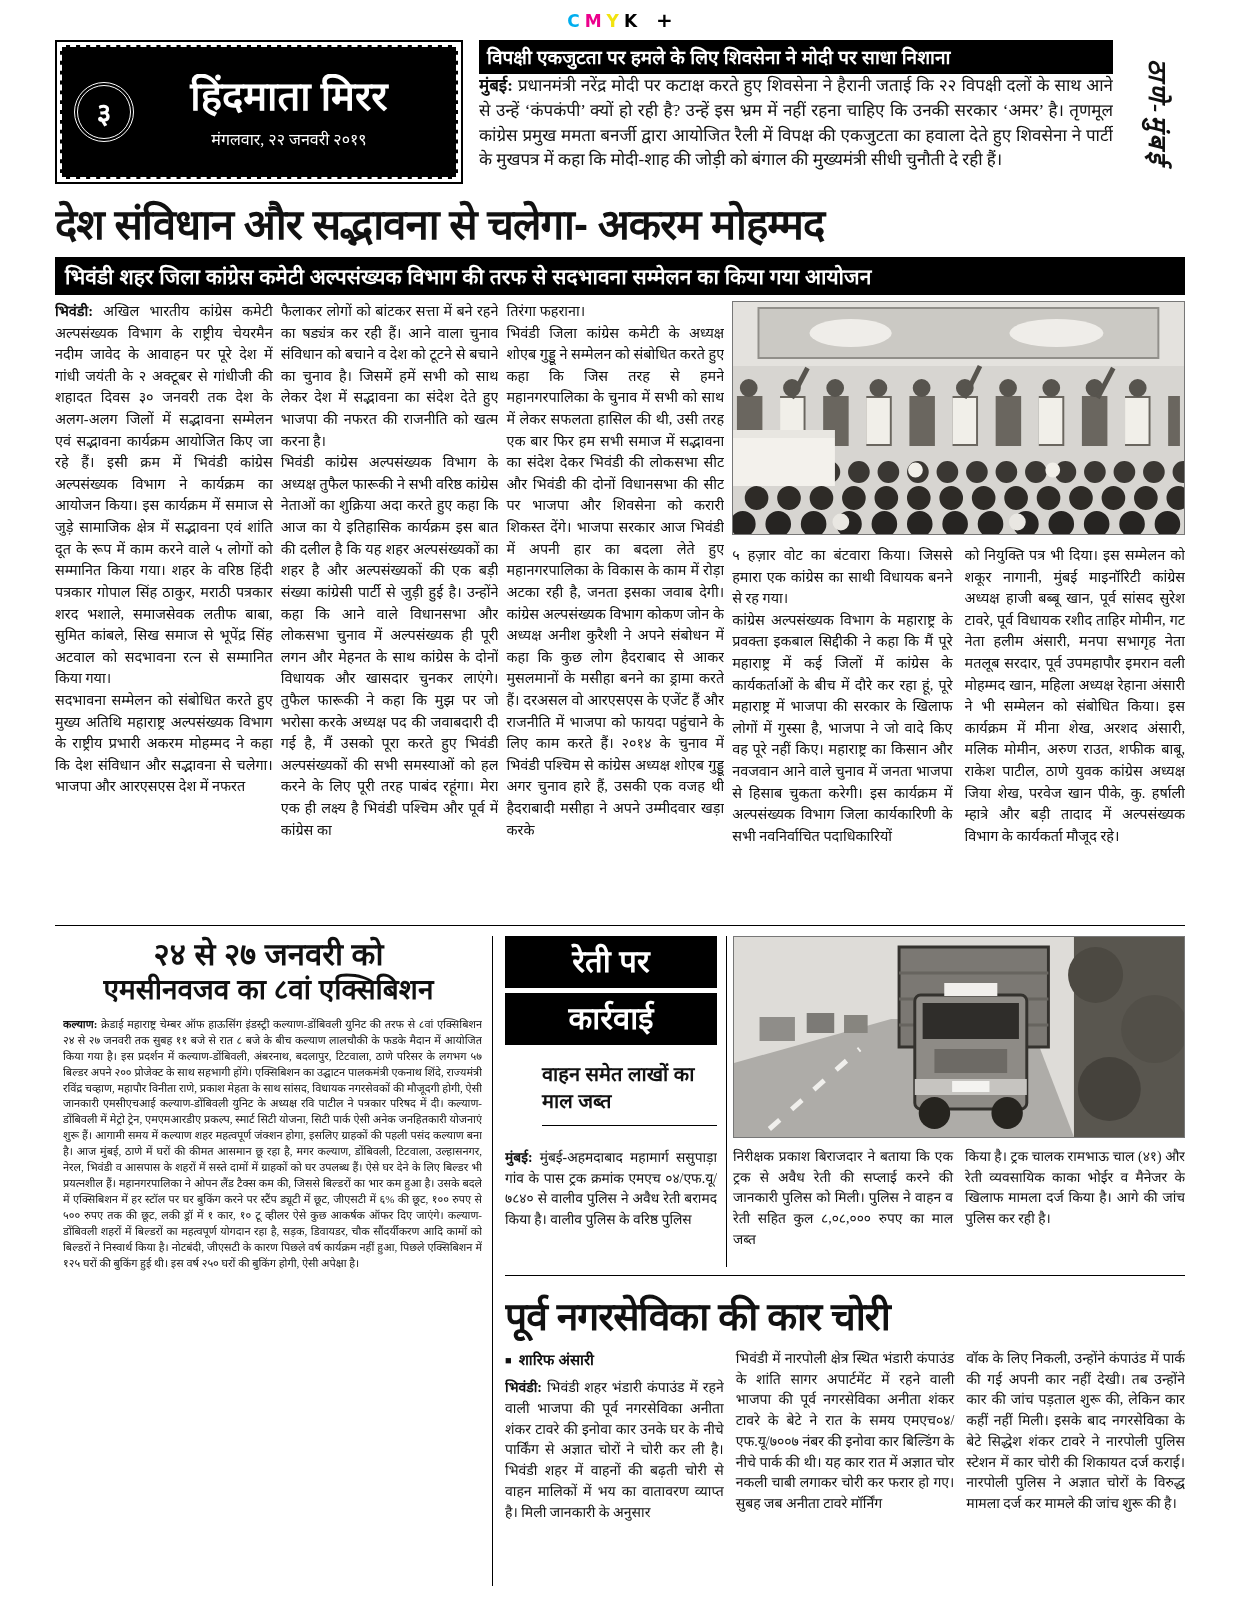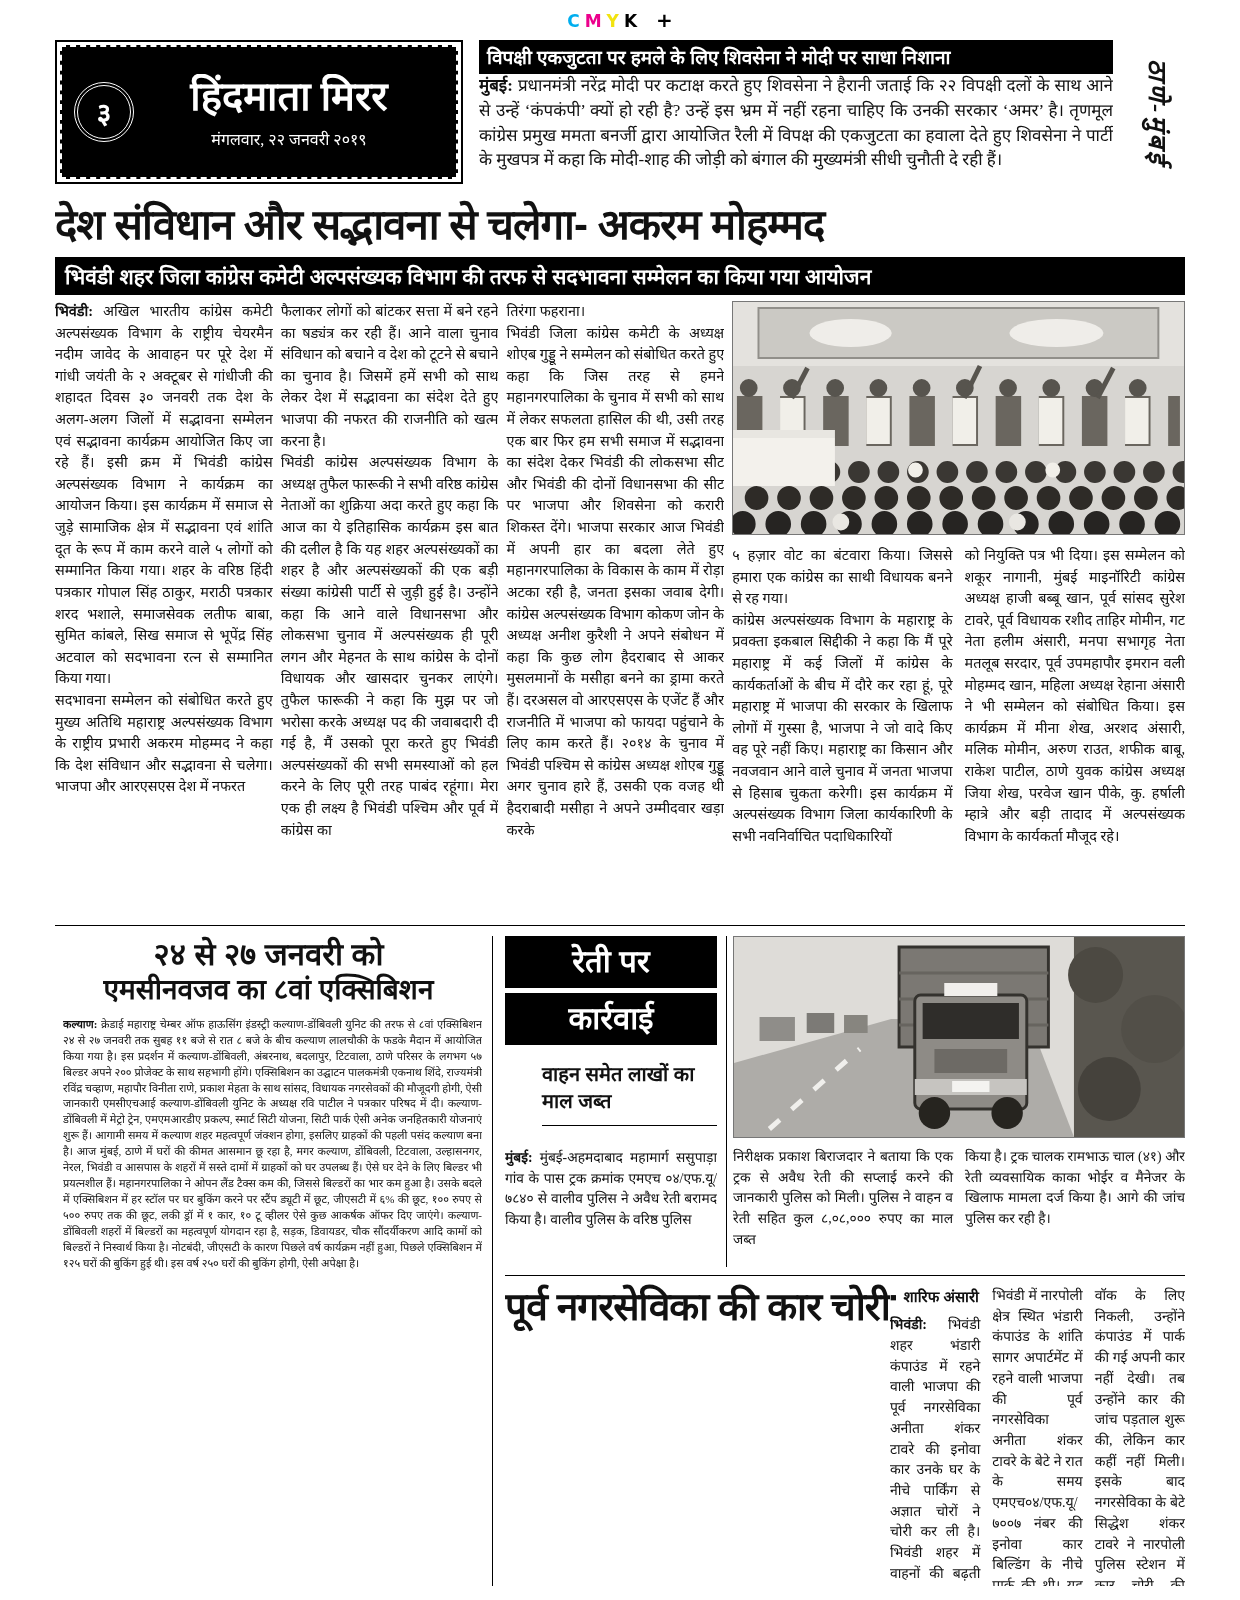--- a/index.html
+++ b/index.html
@@ -58,21 +58,21 @@
         padding:3px 0 7px;font-family:"Liberation Sans",sans-serif;}
   .sand-bar-2{margin-top:5px;}
   .sand-sub{font-size:20px;font-weight:900;margin-top:10px;padding:6px 0 10px;border-bottom:1px solid #000;
         line-height:1.35;font-family:"Liberation Sans",sans-serif;margin-left:37px;}
   .sand-body{font-size:13.8px;line-height:1.5;text-align:justify;margin-top:22px;overflow:hidden;max-height:150px;}
   .sand-right{flex:1;min-width:0;}
   .photo2{height:200px;}
   .sand-cols{display:flex;gap:12px;margin-top:9px;height:120px;overflow:hidden;}
   .sand-col{flex:1;min-width:0;font-size:13.8px;line-height:1.5;text-align:justify;}
 
-  .car-block{margin-top:8px;border-top:1px solid #000;padding-top:2px;flex:1;display:flex;flex-direction:row;min-height:0;}
+  .car-block{margin-top:8px;border-top:1px solid #000;padding-top:12px;flex:1;display:flex;flex-direction:column;min-height:0;}
   .car-headline{font-size:39px;font-weight:900;white-space:nowrap;overflow:hidden;
         font-family:"Liberation Sans",sans-serif;letter-spacing:-1px;}
   .car-cols{display:flex;gap:12px;margin-top:8px;flex:1;overflow:hidden;}
   .car-col{flex:1;min-width:0;font-size:14px;line-height:1.48;text-align:justify;}
   .byline{font-weight:bold;font-size:15px;margin-bottom:7px;display:flex;align-items:center;gap:7px;
         font-family:"Liberation Sans",sans-serif;}
   .byline-square{font-size:11px;line-height:1;}
 </style>
 </head>
 <body>

